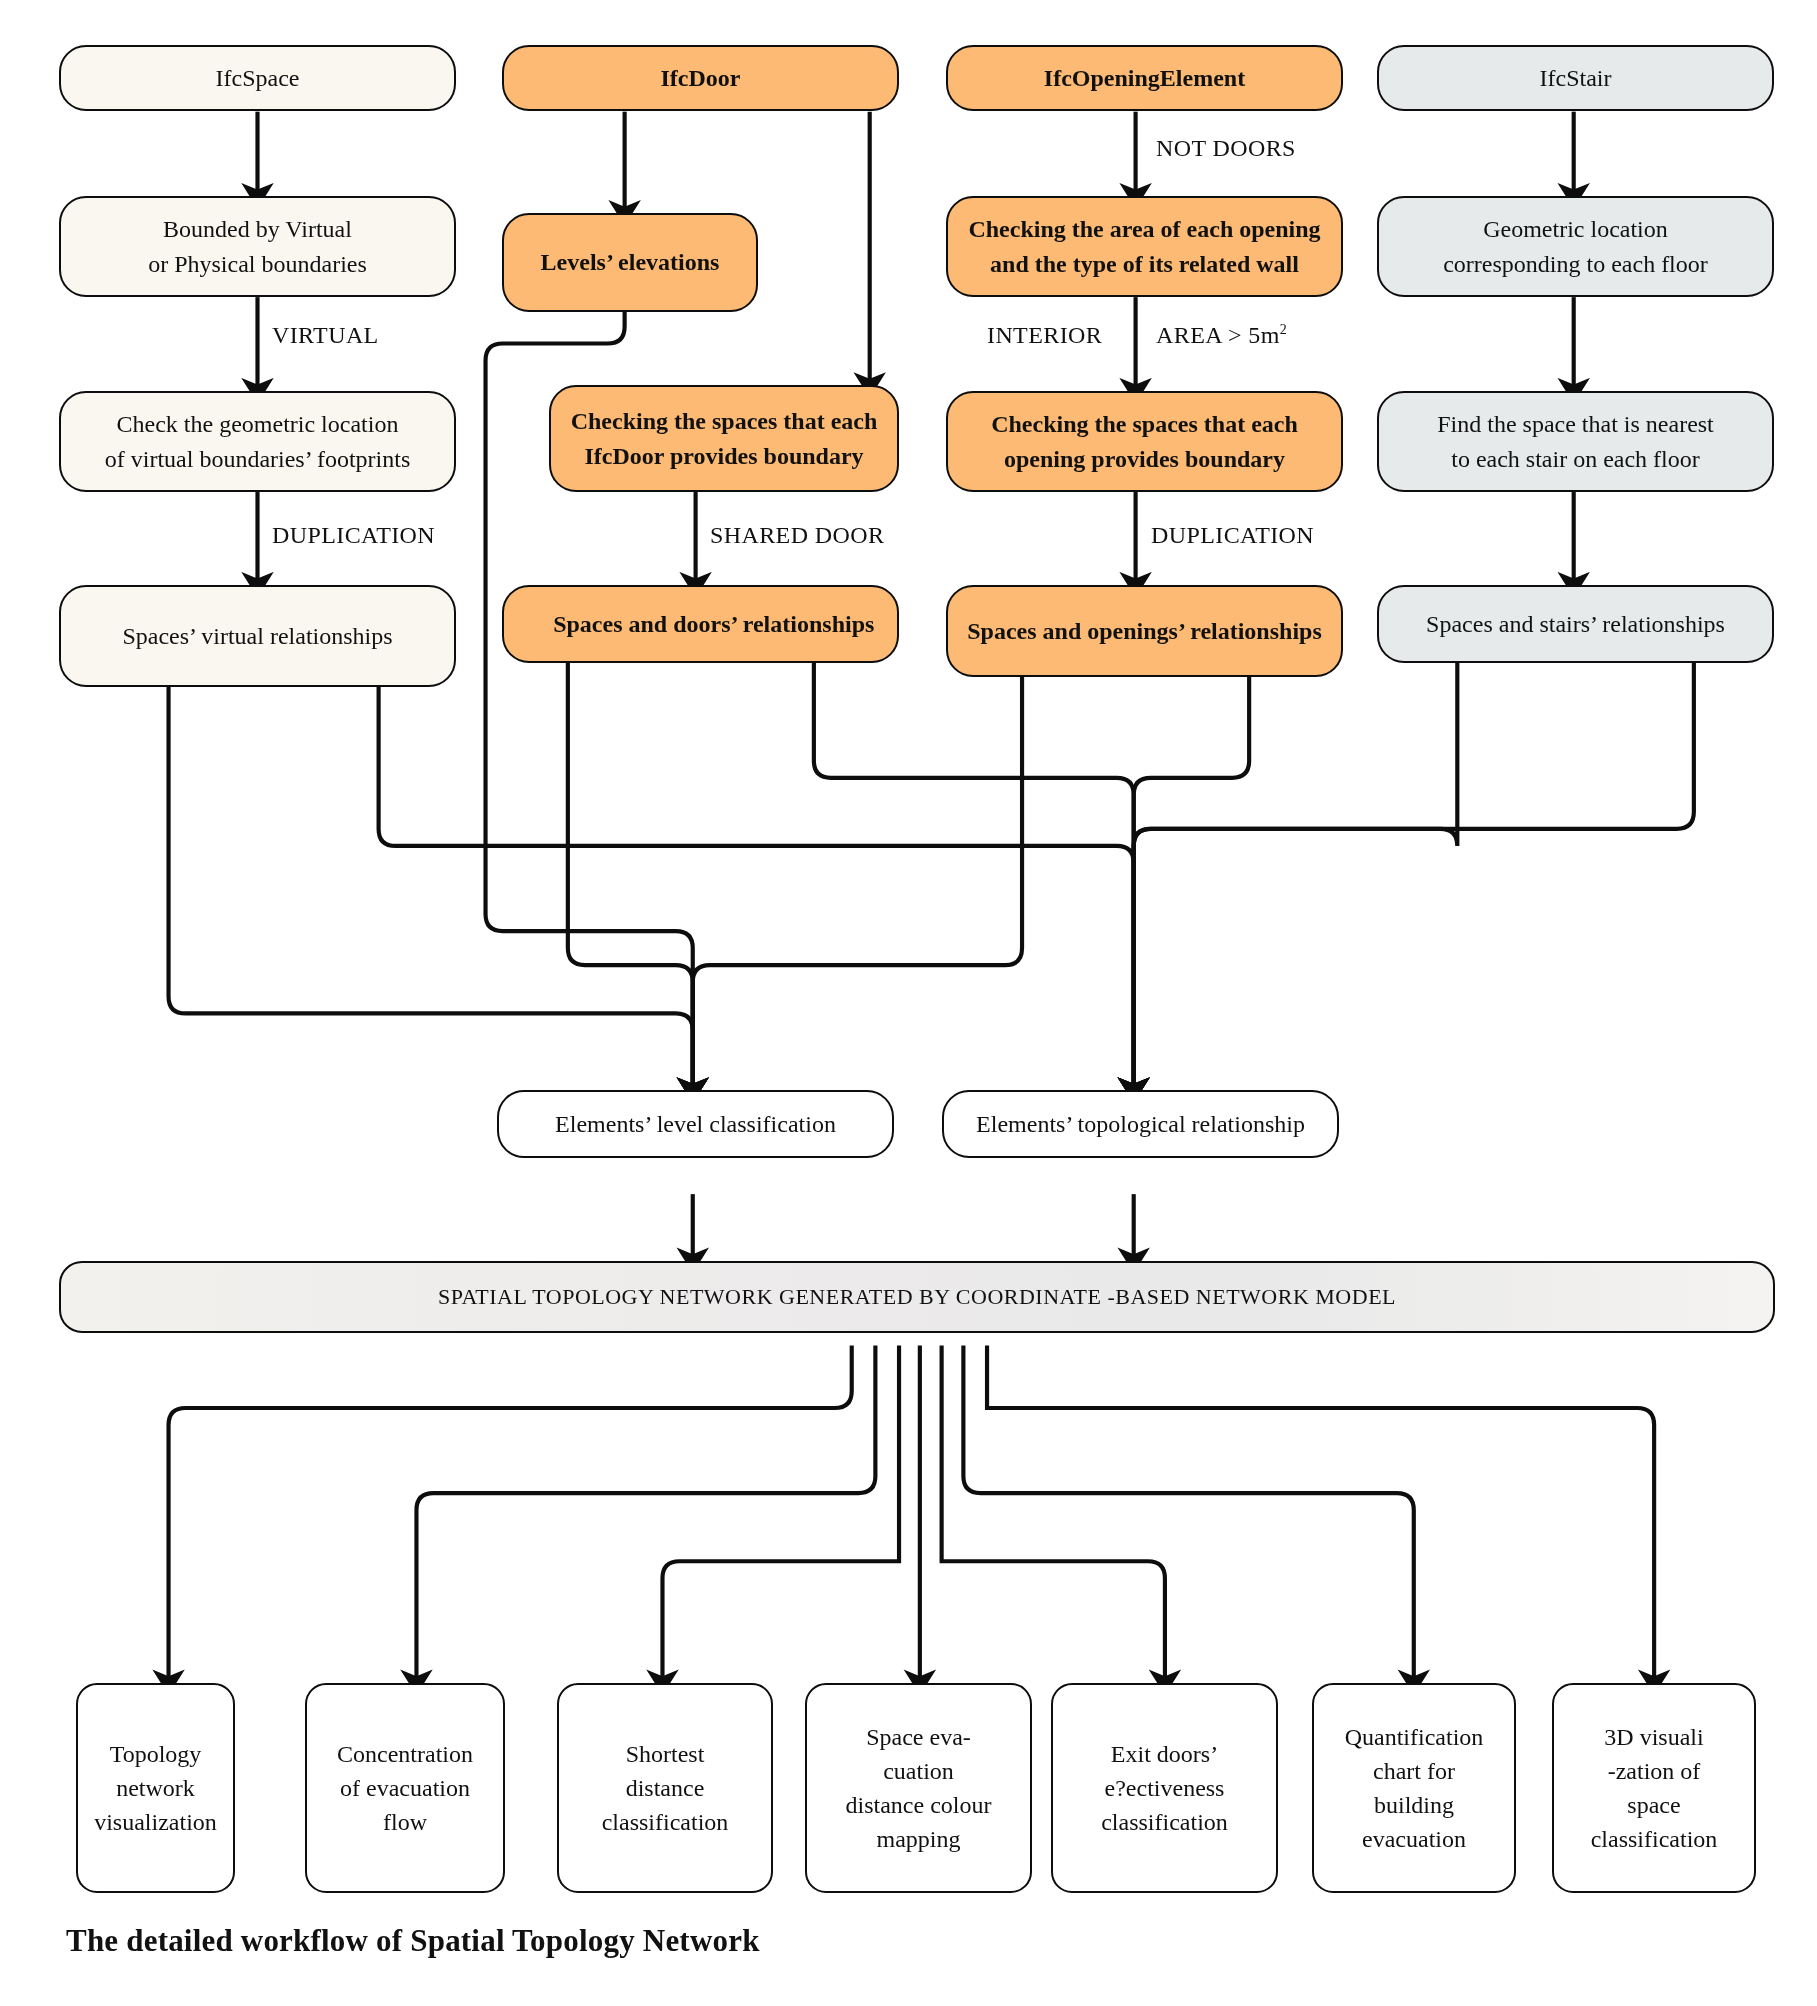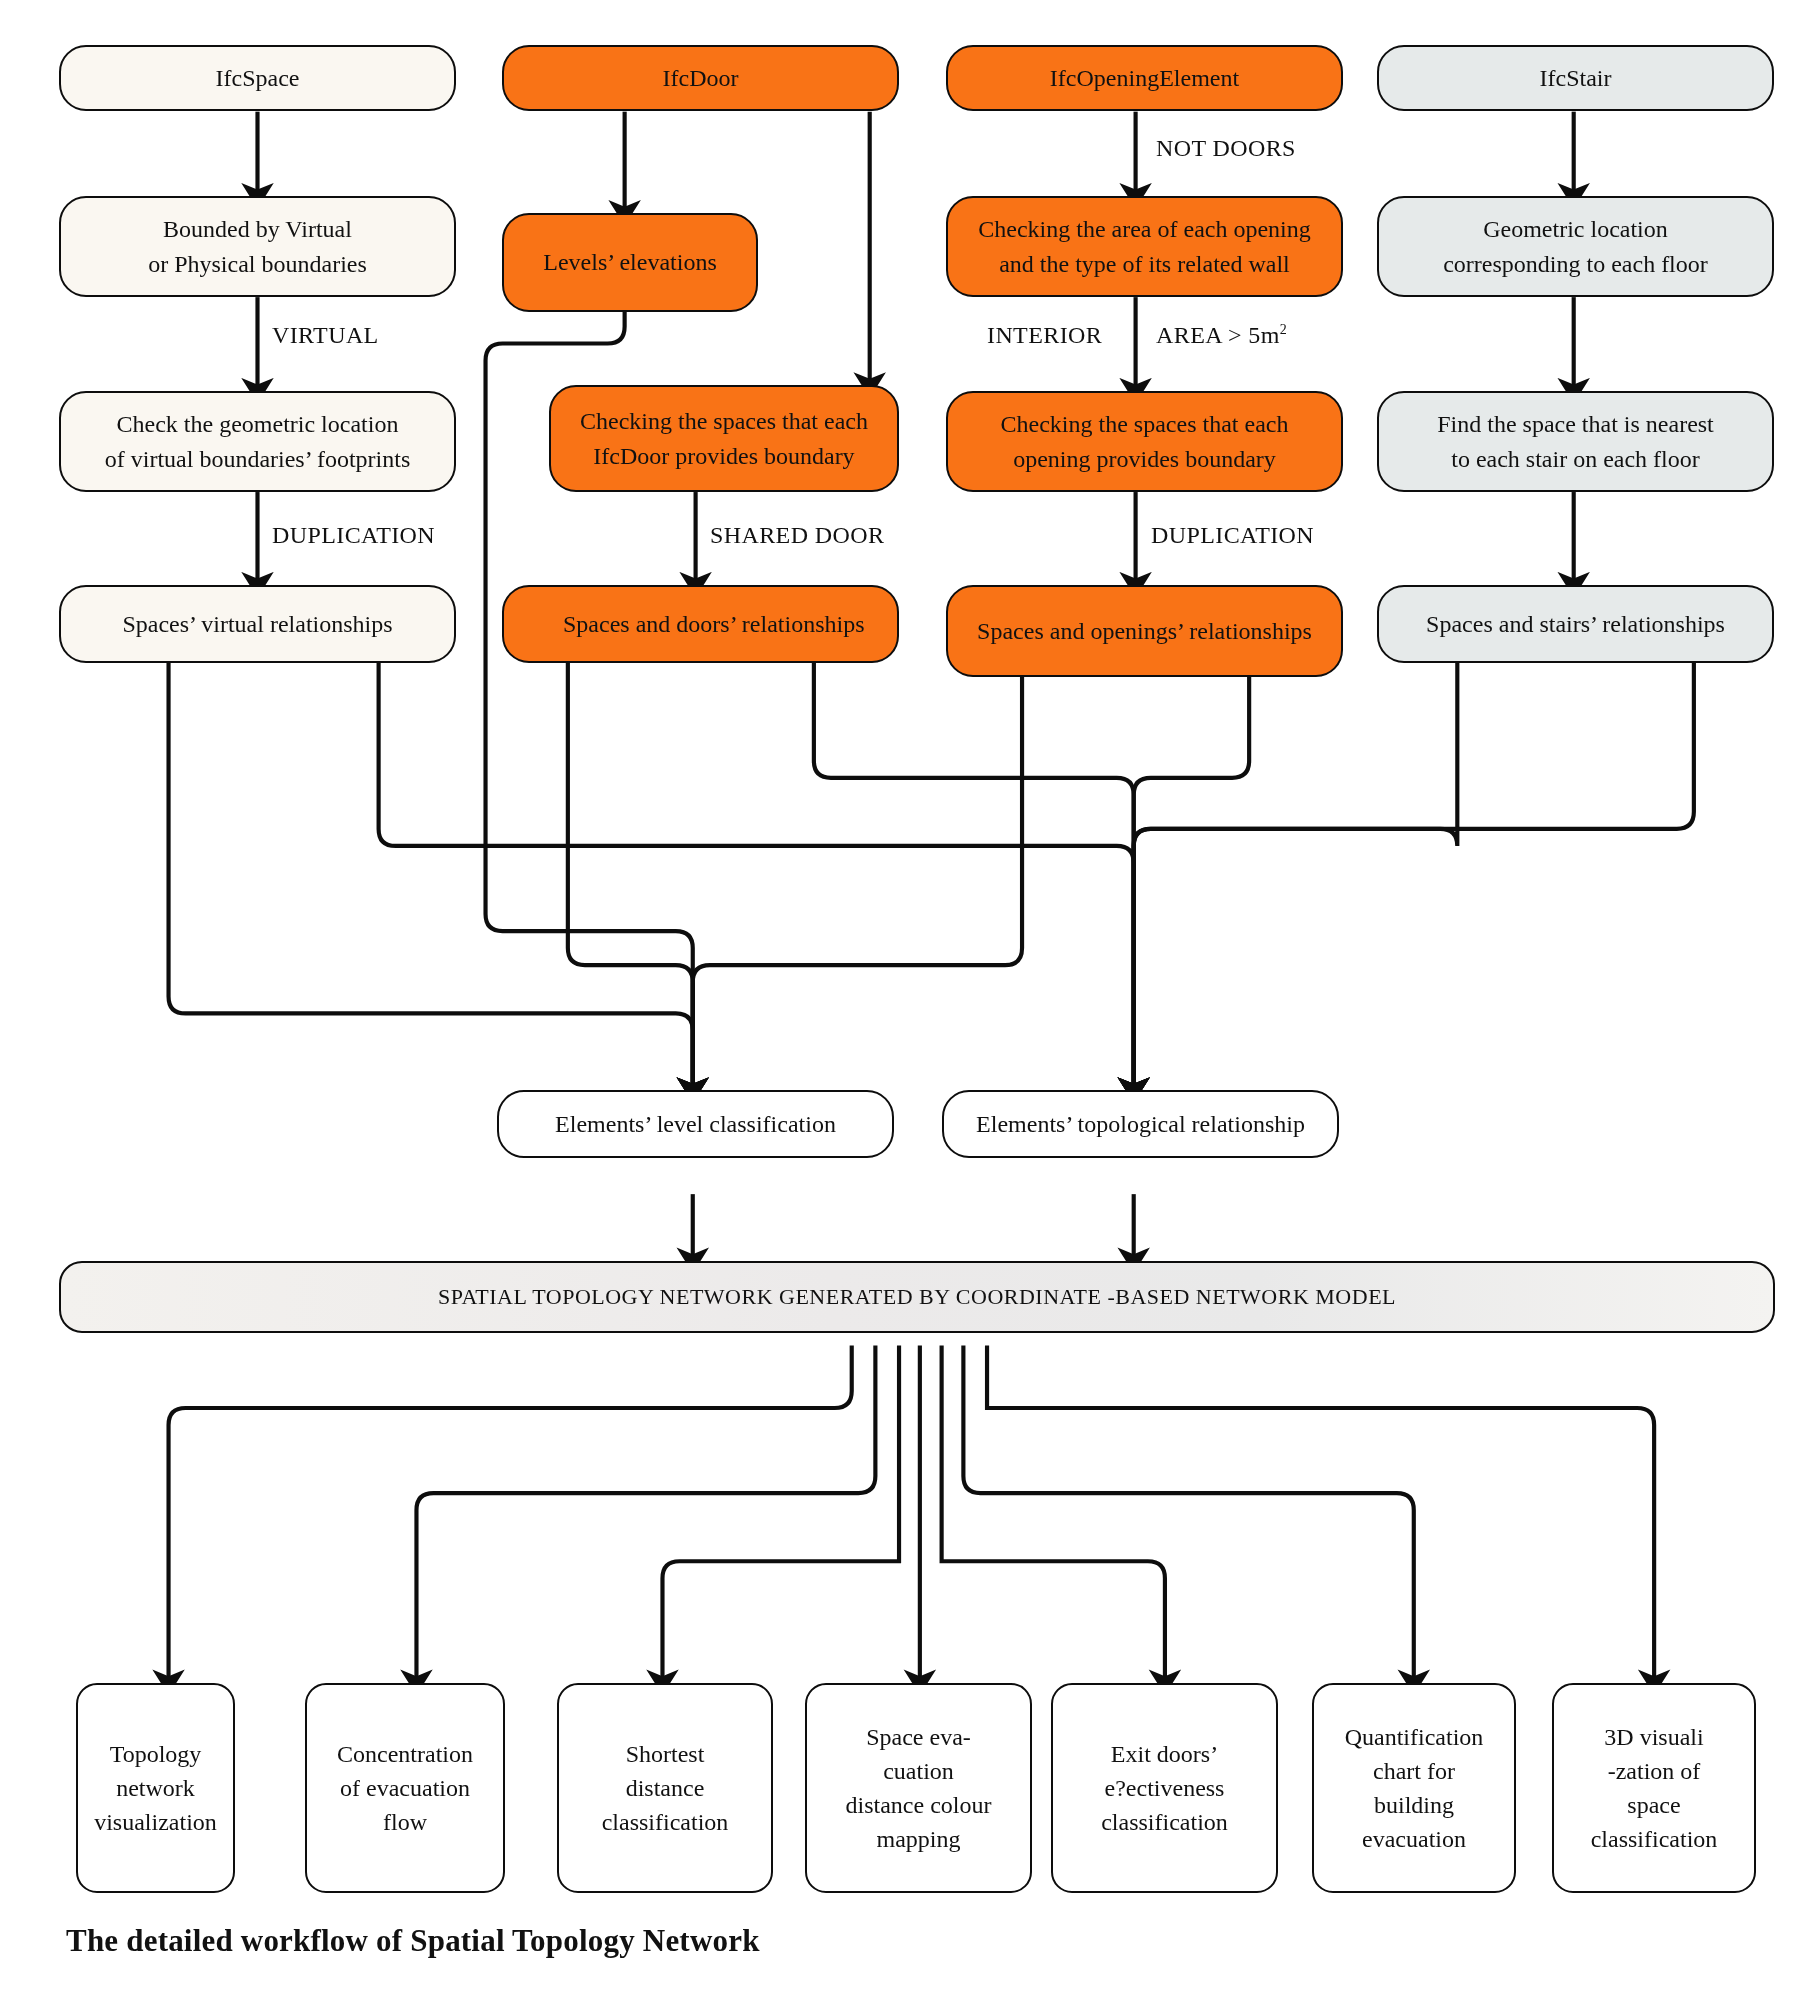--- a/index.html
+++ b/index.html
@@ -20,21 +20,21 @@
     border-radius:27px;
     display:flex; align-items:center; justify-content:center;
     text-align:center;
     line-height:1.42;
     font-size:24px;
     padding:3.8px 9.5px;
     background:#ffffff;
     white-space:pre-line;
   }
   .tint-cream { background:#faf7f1; }
-  .tint-grey  { background:#f97316; }
+  .tint-grey  { background:#fdba74;font-weight:bold; }
   .tint-bgrey { background:#e6eaea; }
   .node.white { background:#ffffff; border-width:2.1px; }
   .node.outcome { border-radius:21px; font-size:24px; }
 
   .bar {
     position:absolute;
     border:2.3px solid #0d0d0d;
     border-radius:23px;
     background:linear-gradient(to right,#f3f1ee 0%,#eceaea 45%,#e9e9e9 70%,#f4f3f1 100%);
     display:flex; align-items:center; justify-content:center;
@@ -133,21 +133,21 @@
 
   <div class="node tint-cream" style="left:59px;top:391px;width:397px;height:101px;">Check the geometric location
 of virtual boundaries’ footprints</div>
   <div class="node tint-grey" style="left:549px;top:385px;width:350px;height:107px;">Checking the spaces that each
 IfcDoor provides boundary</div>
   <div class="node tint-grey" style="left:946px;top:391px;width:397px;height:101px;">Checking the spaces that each
 opening provides boundary</div>
   <div class="node tint-bgrey" style="left:1377px;top:391px;width:397px;height:101px;">Find the space that is nearest
 to each stair on each floor</div>
 
-  <div class="node tint-cream" style="left:59px;top:585px;width:397px;height:78px;">Spaces’ virtual relationships</div>
+  <div class="node tint-cream" style="left:59px;top:585px;width:397px;height:102px;">Spaces’ virtual relationships</div>
   <div class="node tint-grey" style="left:502px;top:585px;width:397px;height:78px;padding-left:36px;">Spaces and doors’ relationships</div>
   <div class="node tint-grey" style="left:946px;top:585px;width:397px;height:92px;text-align:right;">Spaces and openings’ relationships</div>
   <div class="node tint-bgrey" style="left:1377px;top:585px;width:397px;height:78px;">Spaces and stairs’ relationships</div>
 
   <div class="node white" style="left:497px;top:1090px;width:397px;height:68px;">Elements’ level classification</div>
   <div class="node white" style="left:942px;top:1090px;width:397px;height:68px;">Elements’ topological relationship</div>
 
   <div class="bar" style="left:59px;top:1261px;width:1716px;height:72px;">SPATIAL TOPOLOGY NETWORK GENERATED BY COORDINATE -BASED NETWORK MODEL</div>
 
   <div class="node white outcome" style="left:76px;top:1683px;width:159px;height:210px;">Topology

